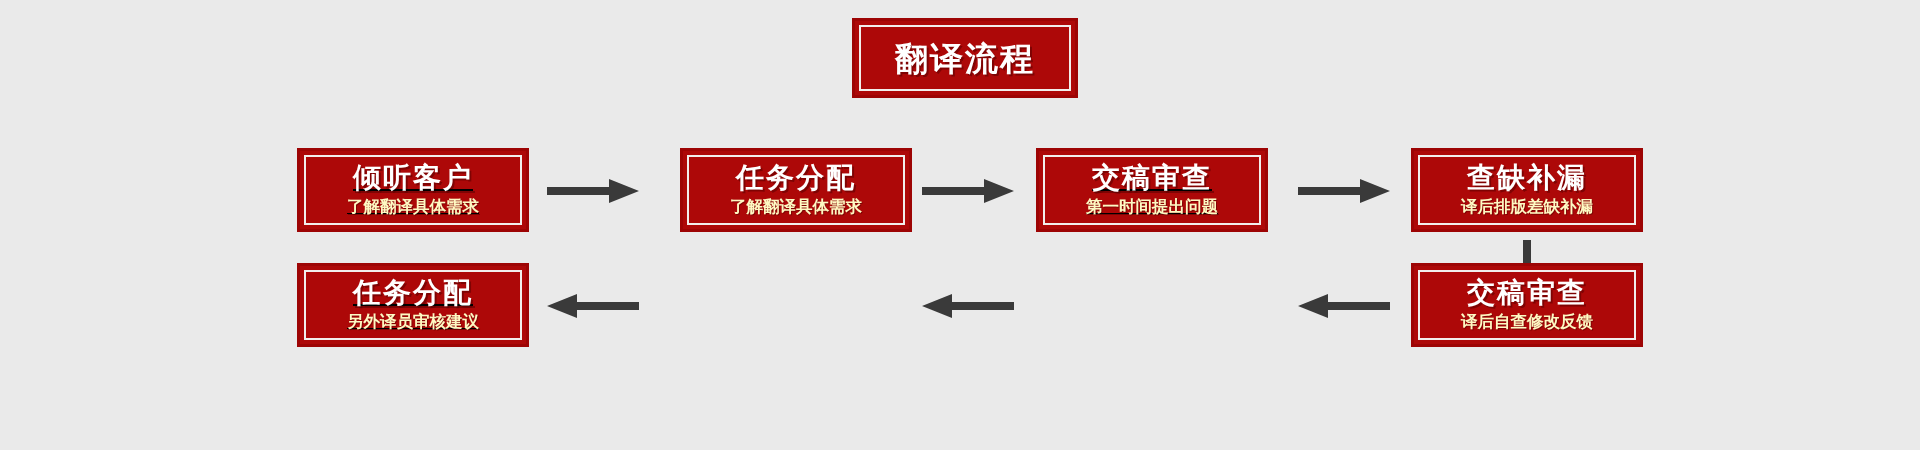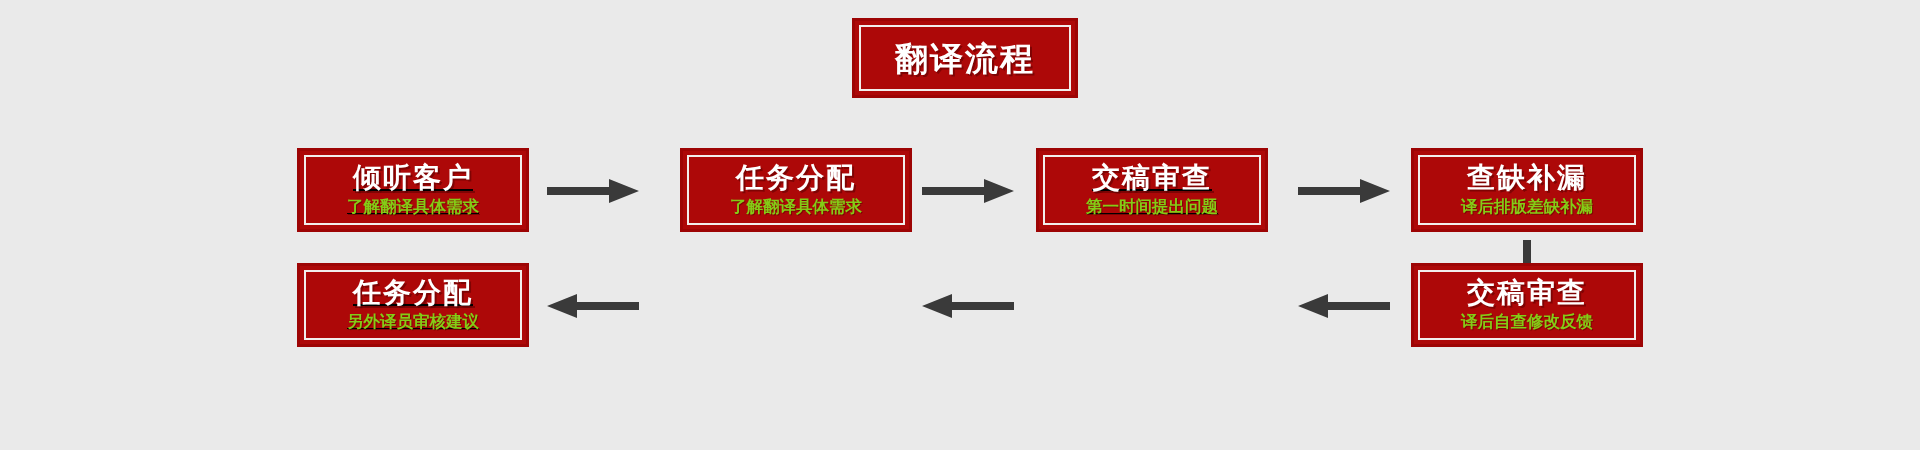--- a/index.html
+++ b/index.html
@@ -42,21 +42,21 @@
     position: relative;
     color: #ffffff;
     font-weight: bold;
     letter-spacing: 2px;
     text-shadow: 2px 2px 0 rgba(90,0,0,0.55);
     line-height: 1;
     white-space: nowrap;
   }
   .rbox .sub {
     position: relative;
-    color: #84cc16;
+    color: #fef9c3;
     font-weight: bold;
     letter-spacing: 0px;
     text-shadow: 1px 1px 0 rgba(90,0,0,0.55);
     line-height: 1;
     white-space: nowrap;
   }
 
   
   #title-box {
     left: 852px;

